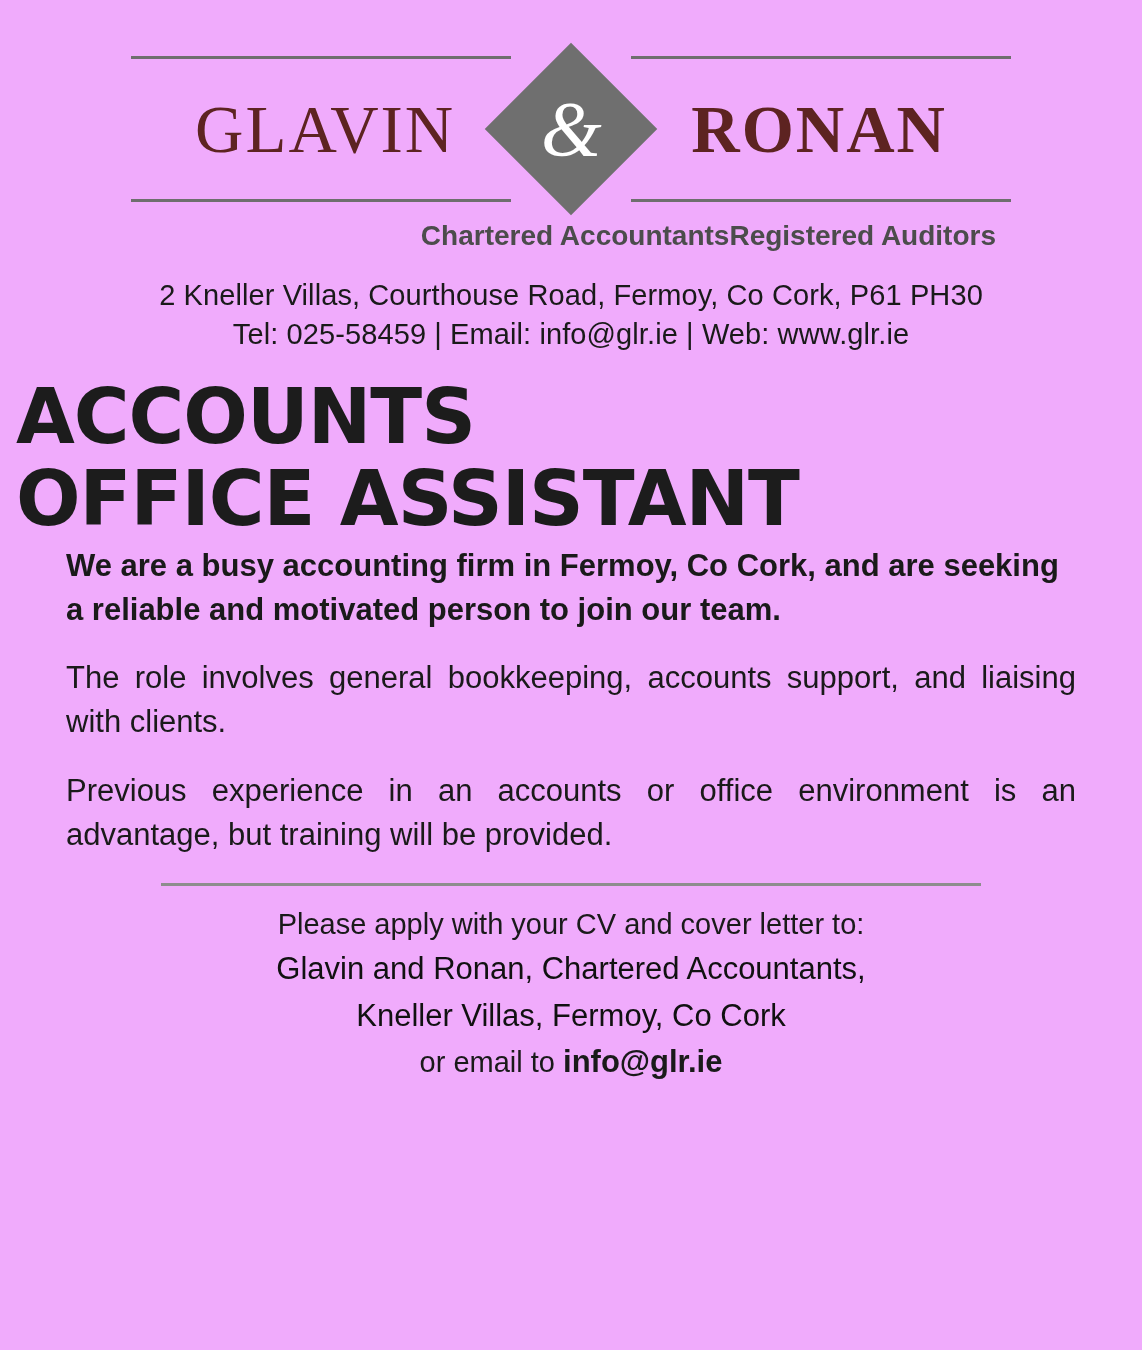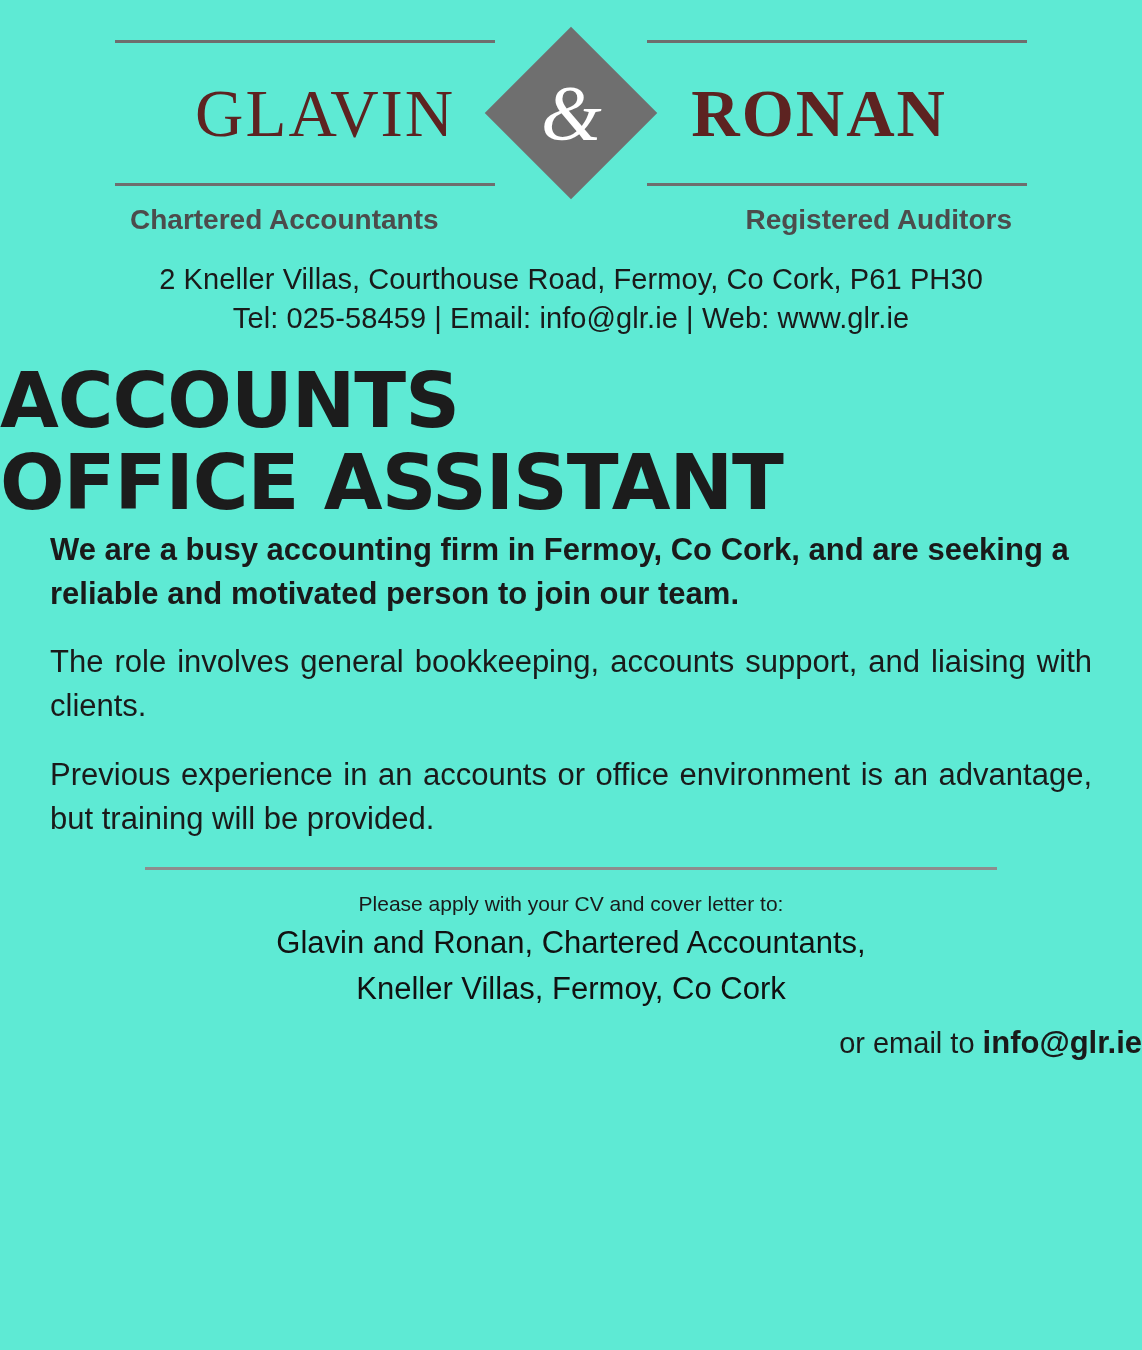--- a/index.html
+++ b/index.html
@@ -12,22 +12,22 @@
     height: 1350px;
     font-family: "Liberation Sans", sans-serif;
     color: #111111;
     overflow: hidden;
   }
   .ad {
     position: relative;
     width: 1142px;
     height: 1350px;
     box-sizing: border-box;
-    padding: 0;
-    background: #5eead4;
+    padding: 16px;
+    background: #f0abfc;
   }
 
   
   .logo-block {
     padding-top: 28px;
   }
   .logo-row {
     position: relative;
     display: flex;
     align-items: center;
@@ -87,21 +87,21 @@
     transform: rotate(-45deg);
     color: #ffffff;
     font-family: "Liberation Serif", serif;
     font-size: 78px;
     line-height: 1;
     font-style: italic;
   }
 
   .sub-row {
     display: flex;
-    justify-content: space-between;
+    justify-content: flex-end;
     padding: 6px 130px 0 130px;
   }
   .sub-row span {
     font-size: 28px;
     font-weight: bold;
     color: #4c4c4c;
     font-family: "Liberation Sans", sans-serif;
   }
   .tagline {
     text-align: center;
@@ -167,34 +167,33 @@
     margin: 26px 145px 0 145px;
   }
 
   
   .footer {
     text-align: center;
     margin-top: 20px;
     line-height: 1.3;
   }
   .footer .apply {
-    font-size: 21px;
+    font-size: 29px;
     color: #1a1a1a;
   }
   .footer .addr {
     font-size: 31px;
     font-weight: normal;
     color: #111111;
     margin-top: 6px;
   }
   .footer .email-line {
     font-size: 29px;
     color: #1a1a1a;
-    margin-top: 14px;
-    text-align: right;
+    margin-top: 6px;
   }
   .footer .email-line b {
     font-size: 31px;
   }
 </style>
 </head>
 <body>
 
 <div class="ad">
 

